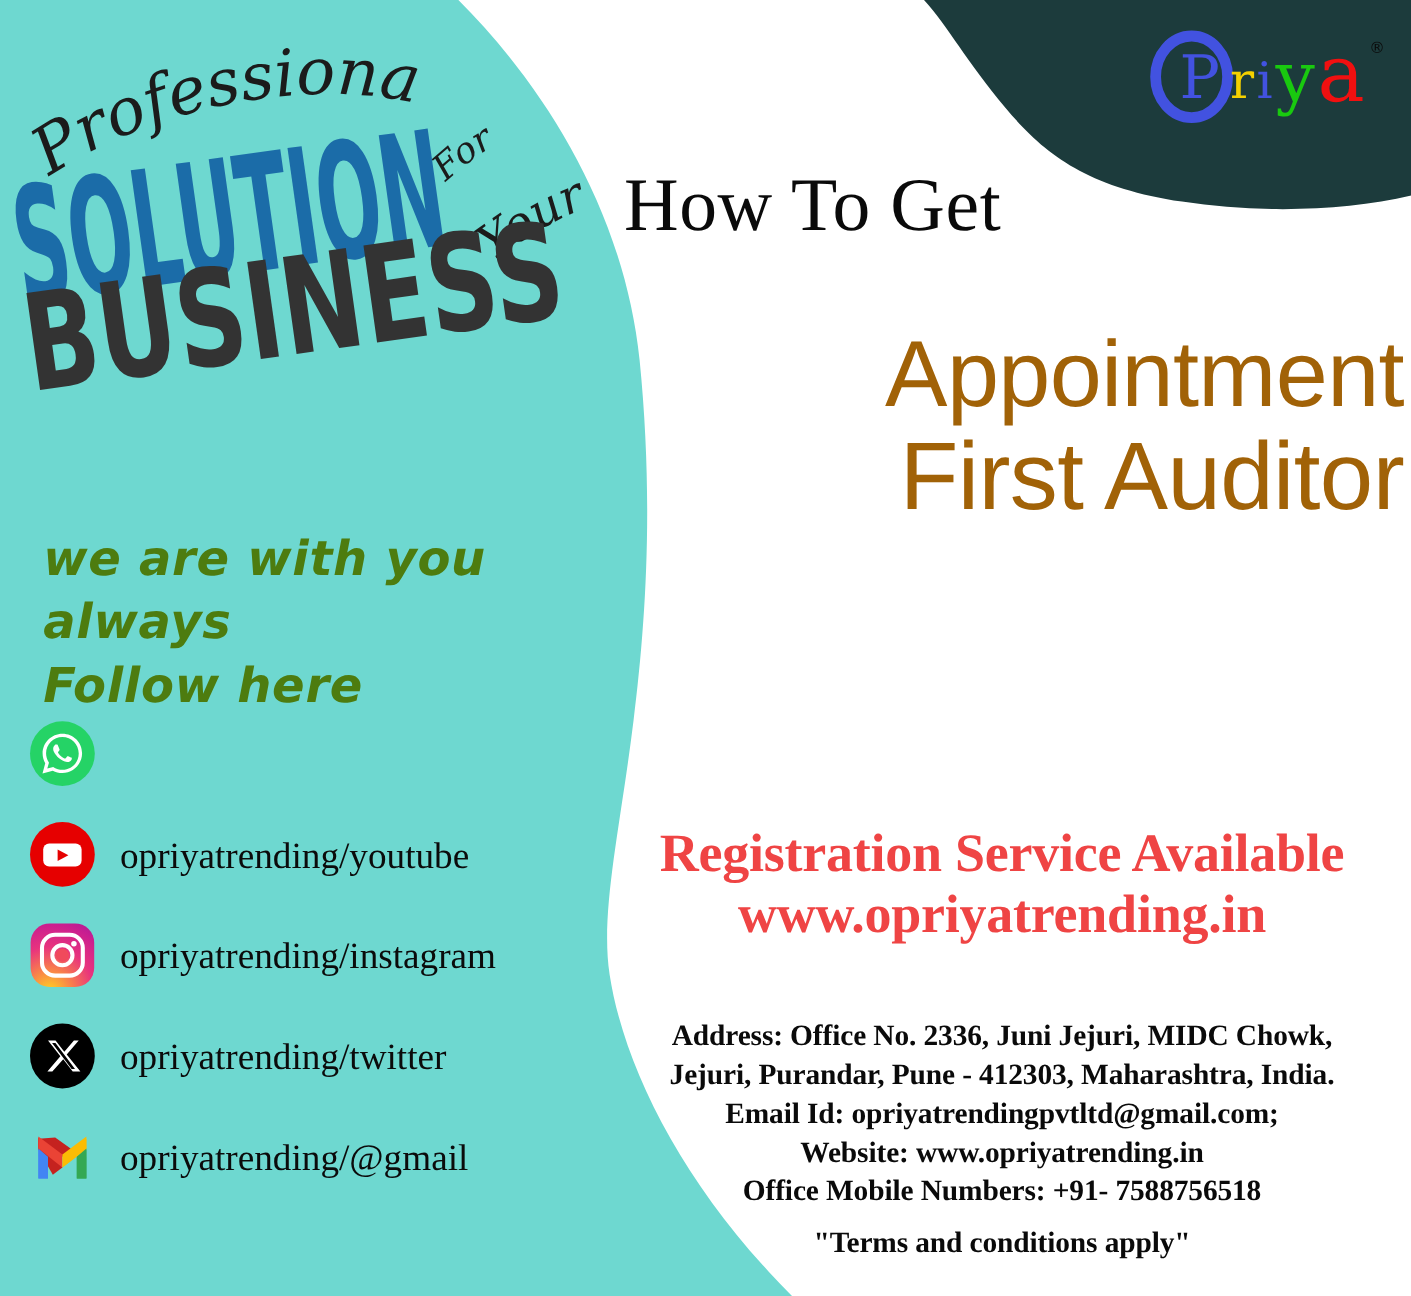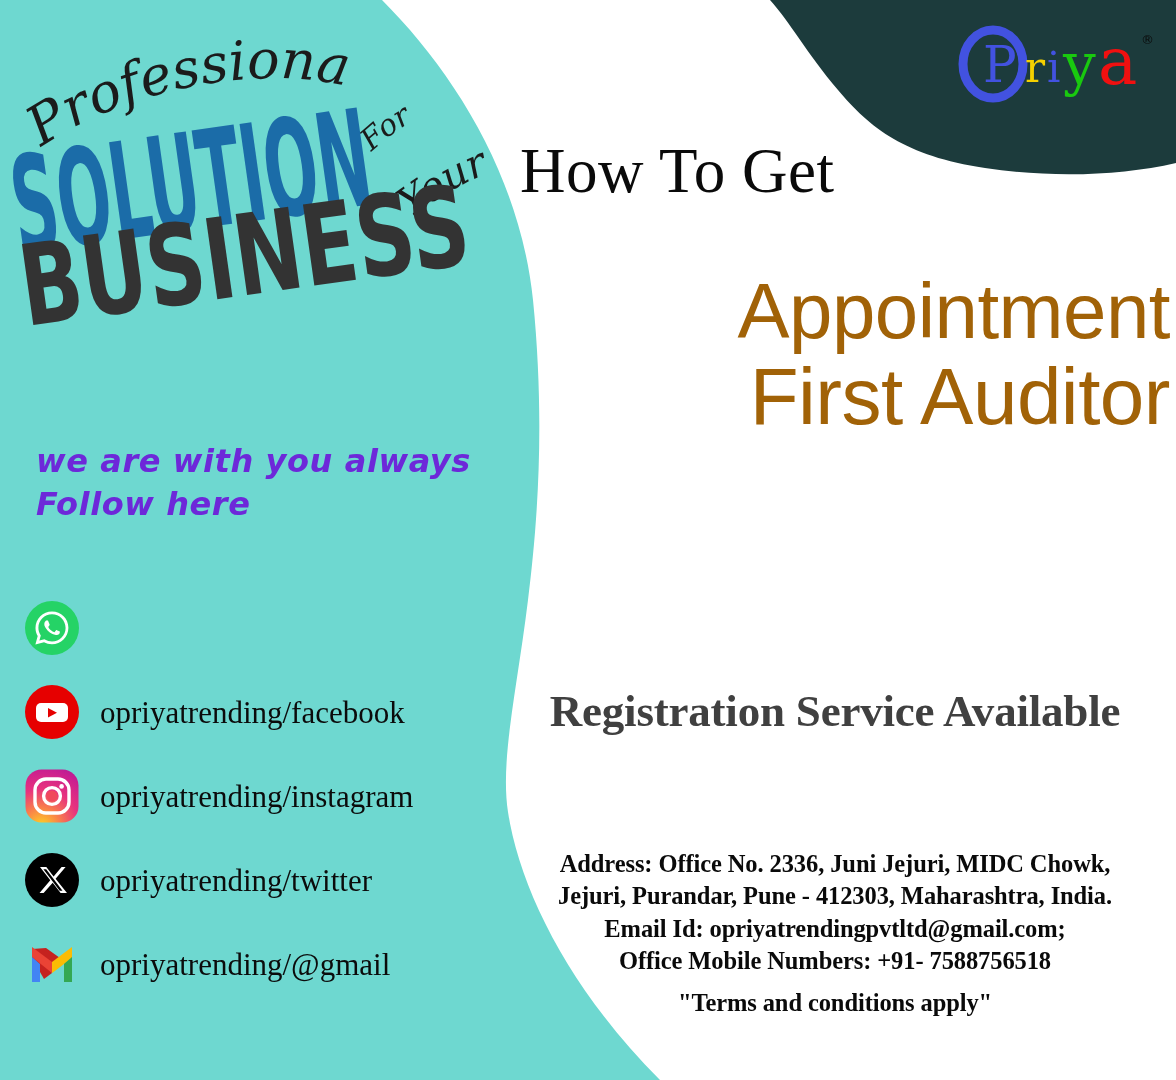--- a/index.html
+++ b/index.html
@@ -25,22 +25,22 @@
   }
   .hero-lockup {
     position:absolute; left:18px; top:26px; width:500px; height:380px;
   }
   .hero-lockup svg { width:100%; height:100%; overflow:visible; }
 
   .tagline {
     position:absolute; left:36px; top:440px; width:470px;
     font-family:"DejaVu Sans", sans-serif;
     font-style:italic; font-weight:600;
-    font-size:32px; line-height:1.33;
-    color:#6d28d9;
+    font-size:40px; line-height:1.33;
+    color:#4d7c0f;
     letter-spacing:0.6px;
   }
   .tagline .l2 { display:block; }
 
   .social-list {
     position:absolute; left:24px; top:586px; width:500px;
   }
   .social-row {
     display:flex; align-items:center;
     height:84px;
@@ -76,21 +76,21 @@
     color:#a16207;
     line-height:1.02;
   }
   .headline .h1 { display:block; font-size:78px; letter-spacing:-0.5px; }
   .headline .h2 { display:block; font-size:74px; margin-top:2px; }
   .headline .h3 { display:block; font-size:80px; margin-top:4px; letter-spacing:-0.5px; }
 
   .promo {
     position:absolute; left:14px; top:686px; width:682px;
     text-align:center;
-    color:#404040;
+    color:#ef4444;
     font-family:"Liberation Serif", serif;
     font-weight:bold;
   }
   .promo .p1 { display:block; font-size:45px; line-height:1.12; letter-spacing:-0.2px; }
   .promo .p2 { display:block; font-size:45px; line-height:1.18; letter-spacing:-0.2px; }
 
   .contact {
     position:absolute; left:30px; top:848px; width:650px;
     text-align:center;
     color:#0a0a0a;
@@ -176,21 +176,21 @@
       </div>
 
       <div class="social-row">
         <span class="social-icon">
           <svg viewBox="0 0 56 56">
             <circle cx="28" cy="28" r="27" fill="#E60000"></circle>
             <rect x="12" y="19" width="32" height="19" rx="5" fill="#ffffff"></rect>
             <polygon points="24,24 24,33.5 33,28.8" fill="#E60000"></polygon>
           </svg>
         </span>
-        <span class="social-label">opriyatrending/facebook</span>
+        <span class="social-label">opriyatrending/youtube</span>
       </div>
 
 
       <div class="social-row">
         <span class="social-icon">
           <svg viewBox="0 0 56 56">
             <defs>
               <radialGradient id="igGrad" cx="30%" cy="107%" r="140%">
                 <stop offset="0%" stop-color="#FFD521"></stop>
                 <stop offset="25%" stop-color="#F9804B"></stop>
@@ -245,26 +245,28 @@
   <div class="right-pane">
     <div class="kicker">How To Get</div>
 
     <div class="headline">
       <span class="h1">Appointment</span>
       <span class="h3">First Auditor</span>
     </div>
 
     <div class="promo">
       <span class="p1">Registration Service Available</span>
+      <span class="p2">www.opriyatrending.in</span>
     </div>
 
     <div class="contact">
       <span>Address: Office No. 2336, Juni Jejuri, MIDC Chowk,</span>
       <span>Jejuri, Purandar, Pune - 412303, Maharashtra, India.</span>
       <span>Email Id: opriyatrendingpvtltd@gmail.com;</span>
+      <span>Website: www.opriyatrending.in</span>
       <span>Office Mobile Numbers: +91- 7588756518</span>
       <span class="terms">"Terms and conditions apply"</span>
     </div>
   </div>
 
   <div class="brand-logo">
     <svg viewBox="0 0 205 100">
 
       <ellipse cx="38" cy="42" rx="30" ry="34" fill="none" stroke="#4252e0" stroke-width="9"></ellipse>
 

